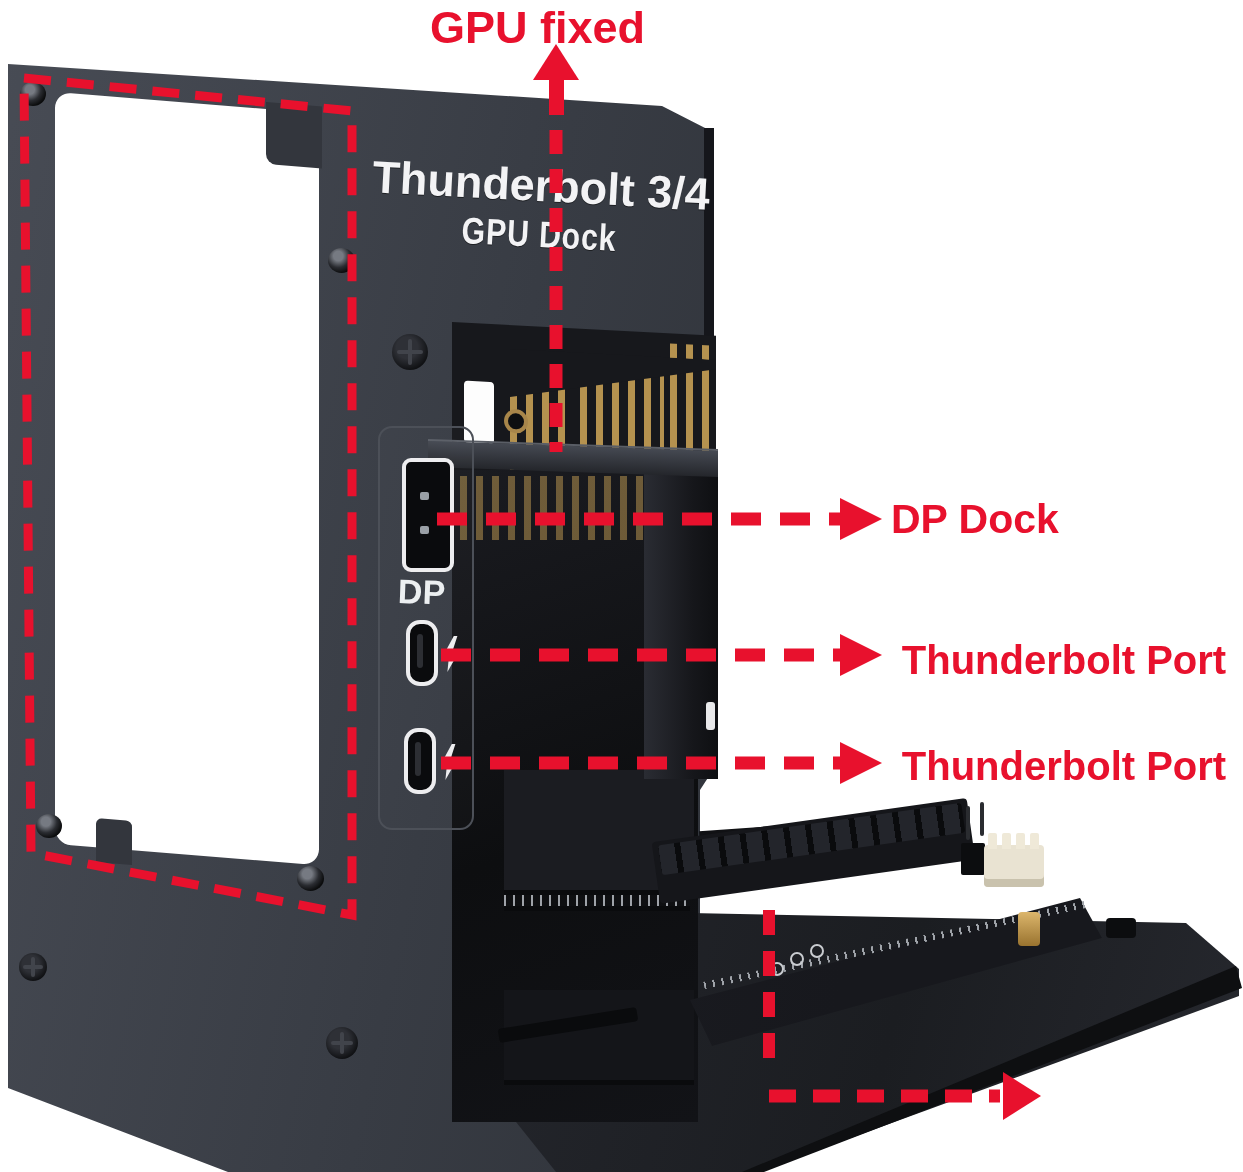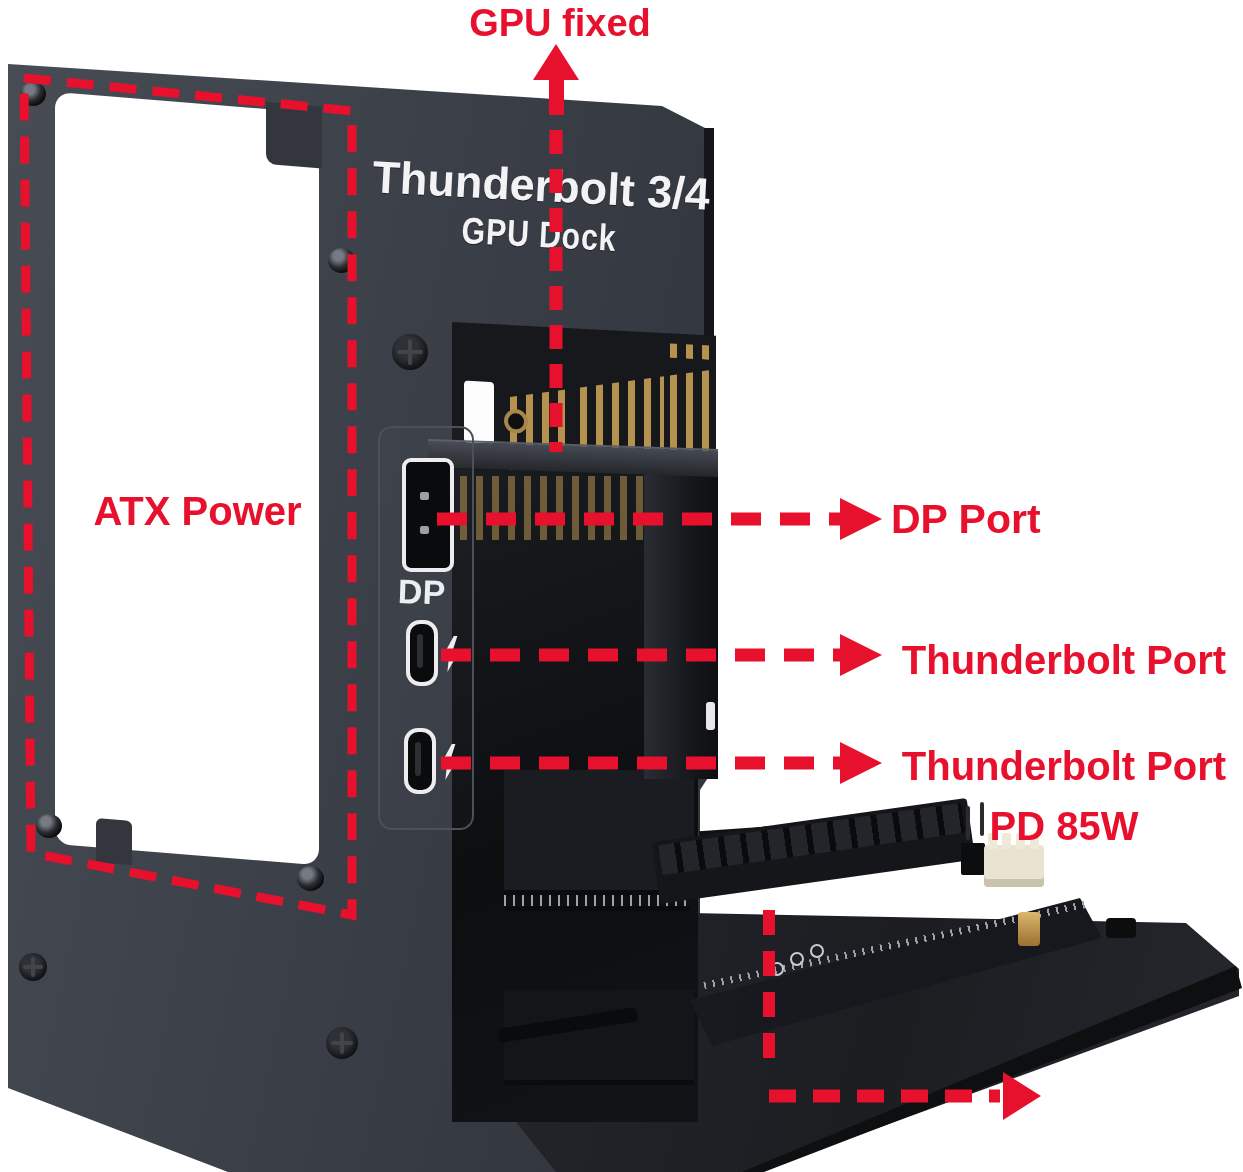--- a/index.html
+++ b/index.html
@@ -76,21 +76,21 @@
   .jumper{left:1106px;top:918px;width:30px;height:20px;background:#0c0d0f;border-radius:4px;}
   .conn4{left:984px;top:845px;width:60px;height:42px;background:#e9e3d2;border-radius:4px;
     box-shadow:inset 0 -8px 0 #c9c2ad;}
   .conn4 i{position:absolute;top:-12px;width:9px;height:16px;background:#efe9d8;border-radius:2px 2px 0 0;}
   .pin-header{left:961px;top:843px;width:24px;height:32px;background:#0c0d0f;border-radius:2px;}
   .hpin{position:absolute;width:4px;height:34px;background:#2a2c30;border-radius:2px;}
   .slot-opening{background:#0a0b0d;border-radius:3px;}
   
   .ann{color:#e8112d;font-weight:bold;line-height:1.15;}
   #overlay{left:0;top:0;}
-  .lbl-gpu-fixed{left:430px;top:2px;width:260px;text-align:center;font-size:38px;}
+  .lbl-gpu-fixed{left:430px;top:2px;width:260px;text-align:left;font-size:45px;}
   .lbl-atx{left:60px;top:486px;width:275px;text-align:center;font-size:40px;line-height:1.28;}
   .lbl-dp{left:891px;top:496px;font-size:41px;}
   .lbl-tb{left:885px;width:358px;text-align:center;font-size:40px;line-height:1.5;}
   .lbl-pcie{left:1034px;top:1072px;font-size:42px;letter-spacing:-2px;}
 </style>
 </head>
 <body>
 
 <div id="scene">
 
@@ -229,28 +229,26 @@
     <g>
       <line x1="769" y1="910" x2="769" y2="1068" stroke="#e8112d" stroke-width="12" stroke-dasharray="25 16"></line>
       <line x1="769" y1="1096" x2="1000" y2="1096" stroke="#e8112d" stroke-width="13" stroke-dasharray="27 17"></line>
       <polygon points="1003,1072 1041,1096 1003,1120" fill="#e8112d"></polygon>
     </g>
   </svg>
 
   <div class="abs ann lbl-gpu-fixed">GPU fixed</div>
 
   <div class="abs ann lbl-atx">
-    <div>ATX Power</div>
-  </div>
-
-  <div class="abs ann lbl-dp">DP Port</div>
+  </div>
+
+  <div class="abs ann lbl-dp">DP Dock</div>
 
   <div class="abs ann lbl-tb" style="top:630px;">
     <div>Thunderbolt Port</div>
   </div>
 
   <div class="abs ann lbl-tb" style="top:736px;">
     <div>Thunderbolt Port</div>
-    <div>PD 85W</div>
   </div>
 
 
 </div>
 
 </body></html>

